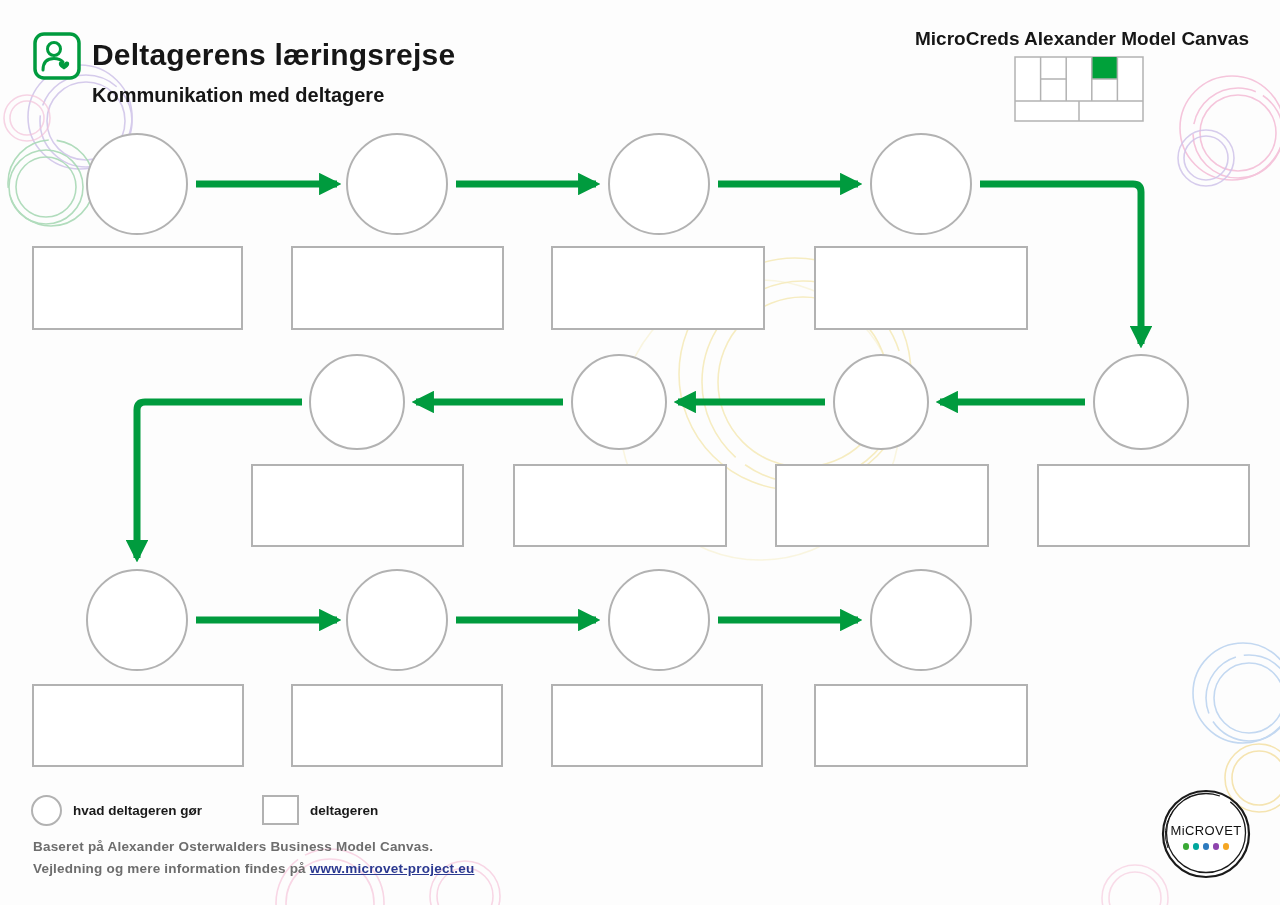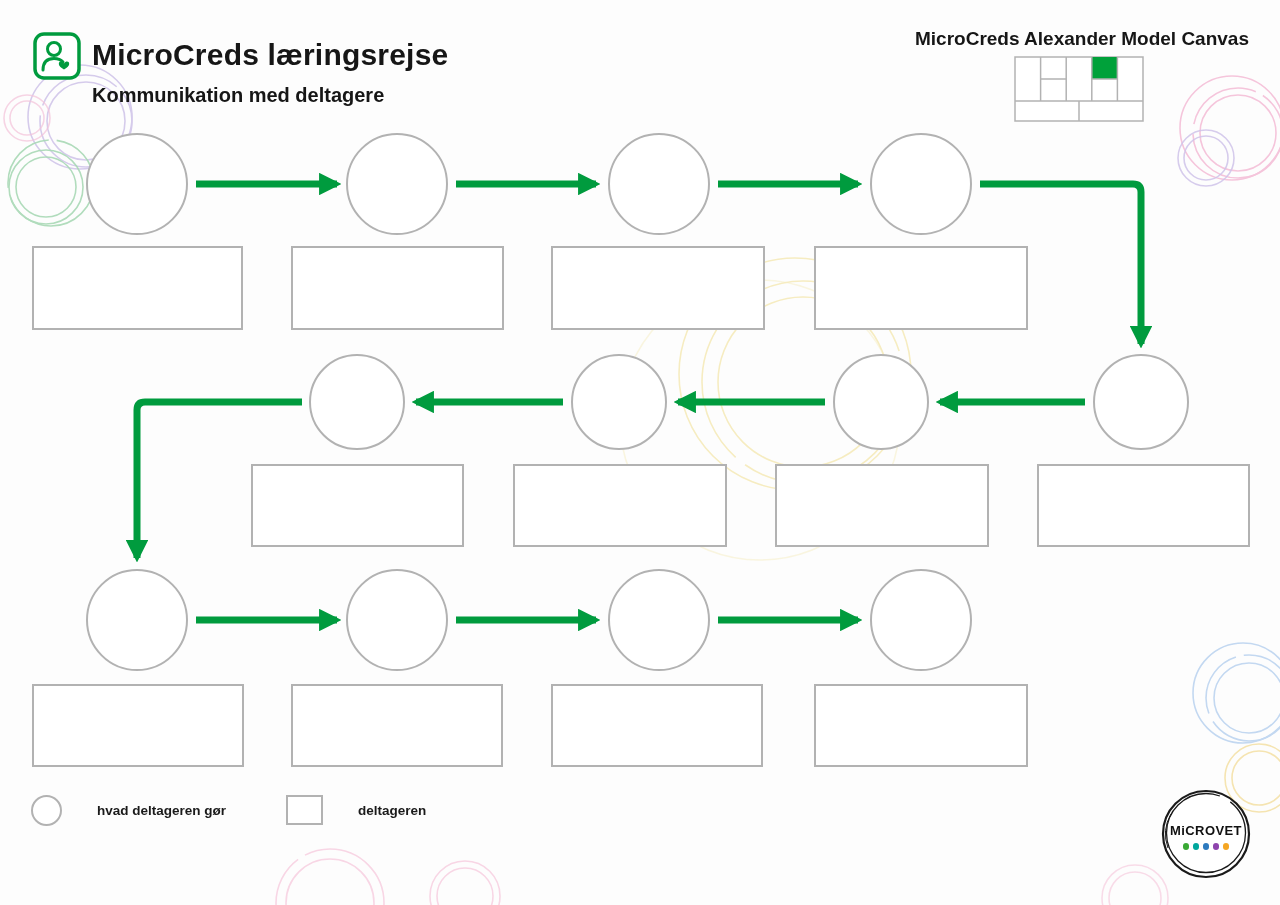--- a/index.html
+++ b/index.html
@@ -16,27 +16,27 @@
   .page-title    { position:absolute; left:92px; top:38px; font-size:30px; font-weight:700; letter-spacing:0.2px; }
   .page-subtitle { position:absolute; left:92px; top:84px; font-size:20px; font-weight:700;text-align:right; }
 
   .canvas-ref-label { position:absolute; top:28px; right:31px; font-size:19px; font-weight:700; }
   .bmc-minimap { position:absolute; left:1014px; top:56px; }
   .bmc-minimap line { stroke:#b2b2b2; stroke-width:1.5; }
 
   .legend { position:absolute; left:31px; top:793px; display:flex; align-items:center; height:34px; }
   .legend-circle { width:31px; height:31px; border:2.5px solid #b2b2b2; border-radius:50%; background:#fff; margin-right:11px; flex:none; }
   .legend-box    { width:37px; height:30px; border:2px solid #b2b2b2; background:#fff; margin-left:60px; margin-right:11px; flex:none; }
-  .legend-label  { font-size:13.5px; font-weight:700; color:#1a1a1a;margin-left:24px; }
+  .legend-label  { font-size:13.5px; font-weight:700; color:#1a1a1a; }
 
   .footer { position:absolute; left:33px; top:836px; font-size:13.5px; line-height:22px; color:#6d6d6d; font-weight:600; letter-spacing:0.2px; }
   .footer a { color:#2b3990; text-decoration:underline; font-weight:600; }
 
   .logo { position:absolute; left:1158px; top:786px; width:96px; height:96px; }
-  .logo-text { position:absolute; left:0; top:37px; width:100%; text-align:center; font-size:13px; font-weight:700; letter-spacing:0.4px; color:#111; }
+  .logo-text { position:absolute; left:0; top:37px; width:100%; text-align:center; font-size:13px; font-weight:400; letter-spacing:0.4px; color:#111; }
   .logo-dots { position:absolute; left:0; top:57px; width:100%; display:flex; justify-content:center; gap:3.5px; }
   .dot { width:6.5px; height:6.5px; border-radius:50%; }
 </style>
 </head>
 <body>
 
 <svg class="flow-layer" width="1280" height="905" viewBox="0 0 1280 905">
   <defs>
     <marker id="ah" viewBox="0 0 10 10" markerWidth="3.2" markerHeight="3.2" refX="8" refY="5" orient="auto">
       <path d="M0,0 L10,5 L0,10 Z" fill="#009b3e"></path>
@@ -138,21 +138,21 @@
 </svg>
 
 <div class="header-icon">
   <svg width="48" height="48" viewBox="0 0 48 48">
     <rect x="2" y="2" width="44" height="44" rx="9" fill="#ffffff" stroke="#009b3e" stroke-width="3.5"></rect>
     <circle cx="21" cy="17" r="6.5" fill="none" stroke="#009b3e" stroke-width="3"></circle>
     <path d="M10,38 C10,29 15.5,26.5 21,26.5 C25,26.5 28,27.8 30,30" fill="none" stroke="#009b3e" stroke-width="3" stroke-linecap="round"></path>
     <path d="M31,31.5 c1.6,-2.6 5.2,-2.6 5.2,0.4 c0,2.1 -2.6,3.9 -5.2,5.5 c-2.6,-1.6 -5.2,-3.4 -5.2,-5.5 c0,-3 3.6,-3 5.2,-0.4 z" fill="#009b3e"></path>
   </svg>
 </div>
-<h1 class="page-title">MicroCreds læringsrejse</h1>
+<h1 class="page-title">Deltagerens læringsrejse</h1>
 <h2 class="page-subtitle">Kommunikation med deltagere</h2>
 
 <div class="canvas-ref-label">MicroCreds Alexander Model Canvas</div>
 <div class="bmc-minimap">
   <svg width="130" height="66" viewBox="0 0 130 66">
     <rect x="1" y="1" width="128" height="64" fill="#ffffff" stroke="#b2b2b2" stroke-width="1.5"></rect>
     <rect x="77.8" y="1" width="25.6" height="22" fill="#00a13a"></rect>
     <line x1="26.6" y1="1" x2="26.6" y2="45"></line>
     <line x1="52.2" y1="1" x2="52.2" y2="45"></line>
     <line x1="77.8" y1="1" x2="77.8" y2="45"></line>
@@ -165,20 +165,25 @@
 </div>
 
 <div class="legend">
   <span class="legend-circle"></span>
   <span class="legend-label">hvad deltageren gør</span>
   <span class="legend-box"></span>
   <span class="legend-label">deltageren</span>
 </div>
 
 <div class="footer">
+  <div>Baseret på Alexander Osterwalders Business Model Canvas.</div>
+  <div>
+    <span>Vejledning og mere information findes på</span>
+    <a href="#">www.microvet-project.eu</a>
+  </div>
 </div>
 
 <div class="logo">
   <svg width="96" height="96" viewBox="0 0 96 96">
     <circle cx="48" cy="48" r="43" fill="#ffffff" stroke="#1a1a1a" stroke-width="2.2"></circle>
     <circle cx="48" cy="47" r="39.5" fill="none" stroke="#1a1a1a" stroke-width="1.3" stroke-dasharray="200 12 40 6"></circle>
     <path d="M 10,62 A 40 40 0 0 1 13,28" fill="none" stroke="#1a1a1a" stroke-width="1"></path>
   </svg>
   <div class="logo-text">MiCROVET</div>
   <div class="logo-dots">

